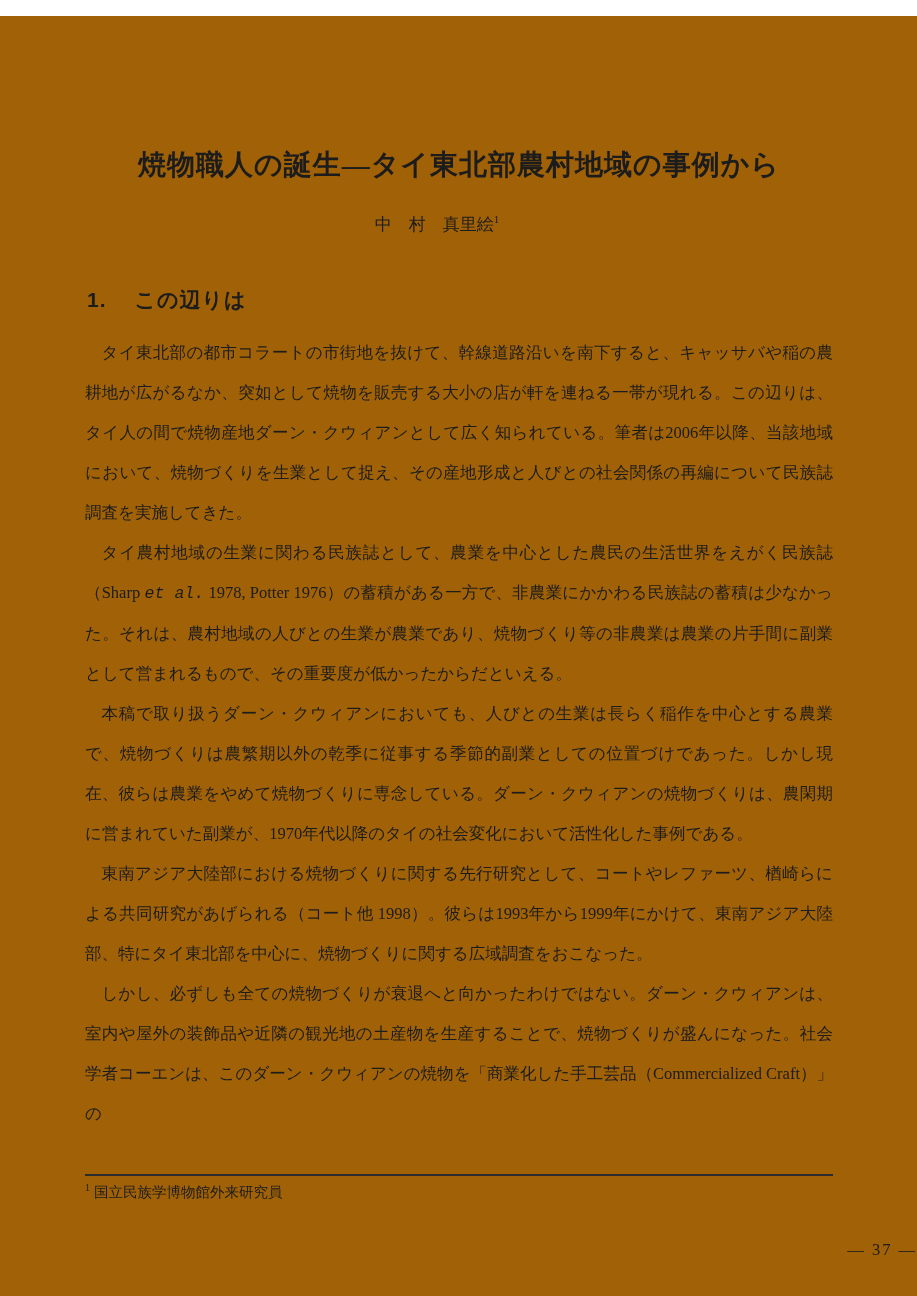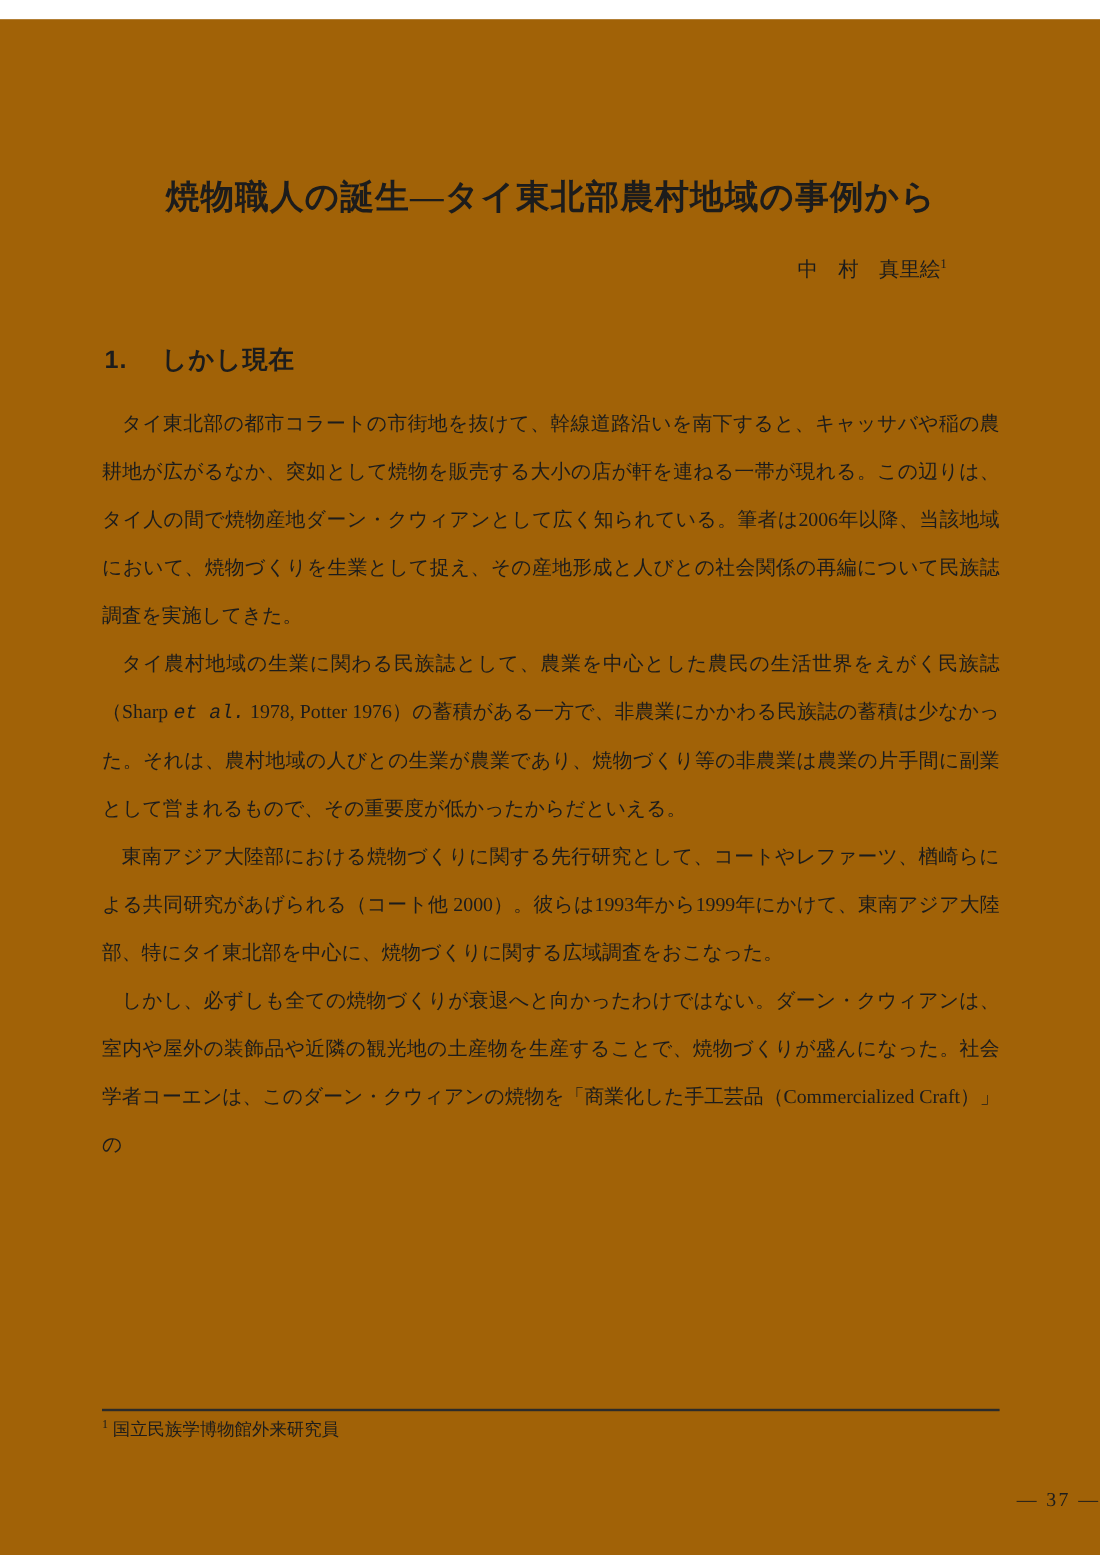--- a/index.html
+++ b/index.html
@@ -24,21 +24,21 @@
     font-size: 28px;
     font-weight: 700;
     text-align: center;
     letter-spacing: 1px;
     line-height: 1.3;
     font-family: "Liberation Serif", "DejaVu Serif", serif;
   }
   .author-line {
     margin-top: 30px;
     padding-right: 44px;
-    text-align: right;
+    text-align: center;
     font-size: 17px;
   }
   .author-line sup {
     font-size: 11px;
     line-height: 0;
   }
   .section-heading {
     margin: 50px 0 0 2px;
     font-family: "Liberation Sans", "DejaVu Sans", sans-serif;
     font-size: 21px;
@@ -99,27 +99,28 @@
 
 <div class="page">
 
   <h1 class="paper-title">焼物職人の誕生―タイ東北部農村地域の事例から</h1>
 
   <div class="author-line">
     <span>中　村　真里絵</span><sup>1</sup>
   </div>
 
   <h2 class="section-heading">
-    <span class="sec-num">1.</span><span>しかし現在</span>
+    <span class="sec-num">1.</span><span>この辺りは</span>
   </h2>
 
   <main class="body-text">
     <p class="para">タイ東北部の都市コラートの市街地を抜けて、幹線道路沿いを南下すると、キャッサバや稲の農耕地が広がるなか、突如として焼物を販売する大小の店が軒を連ねる一帯が現れる。この辺りは、タイ人の間で焼物産地ダーン・クウィアンとして広く知られている。筆者は2006年以降、当該地域において、焼物づくりを生業として捉え、その産地形成と人びとの社会関係の再編について民族誌調査を実施してきた。</p>
     <p class="para"><span>タイ農村地域の生業に関わる民族誌として、農業を中心とした農民の生活世界をえがく民族誌（Sharp </span><em>et al.</em><span> 1978, Potter 1976）の蓄積がある一方で、非農業にかかわる民族誌の蓄積は少なかった。それは、農村地域の人びとの生業が農業であり、焼物づくり等の非農業は農業の片手間に副業として営まれるもので、その重要度が低かったからだといえる。</span></p>
-    <p class="para">東南アジア大陸部における焼物づくりに関する先行研究として、コートやレファーツ、楢崎らによる共同研究があげられる（コート他 2000）。彼らは1993年から1999年にかけて、東南アジア大陸部、特にタイ東北部を中心に、焼物づくりに関する広域調査をおこなった。</p>
+    <p class="para">本稿で取り扱うダーン・クウィアンにおいても、人びとの生業は長らく稲作を中心とする農業で、焼物づくりは農繁期以外の乾季に従事する季節的副業としての位置づけであった。しかし現在、彼らは農業をやめて焼物づくりに専念している。ダーン・クウィアンの焼物づくりは、農閑期に営まれていた副業が、1970年代以降のタイの社会変化において活性化した事例である。</p>
+    <p class="para">東南アジア大陸部における焼物づくりに関する先行研究として、コートやレファーツ、楢崎らによる共同研究があげられる（コート他 1998）。彼らは1993年から1999年にかけて、東南アジア大陸部、特にタイ東北部を中心に、焼物づくりに関する広域調査をおこなった。</p>
     <p class="para">しかし、必ずしも全ての焼物づくりが衰退へと向かったわけではない。ダーン・クウィアンは、室内や屋外の装飾品や近隣の観光地の土産物を生産することで、焼物づくりが盛んになった。社会学者コーエンは、このダーン・クウィアンの焼物を「商業化した手工芸品（Commercialized Craft）」の</p>
   </main>
 
   <div class="footnote-block">
     <hr class="footnote-rule">
     <div class="footnote">
       <sup>1</sup><span>国立民族学博物館外来研究員</span>
     </div>
   </div>
 

